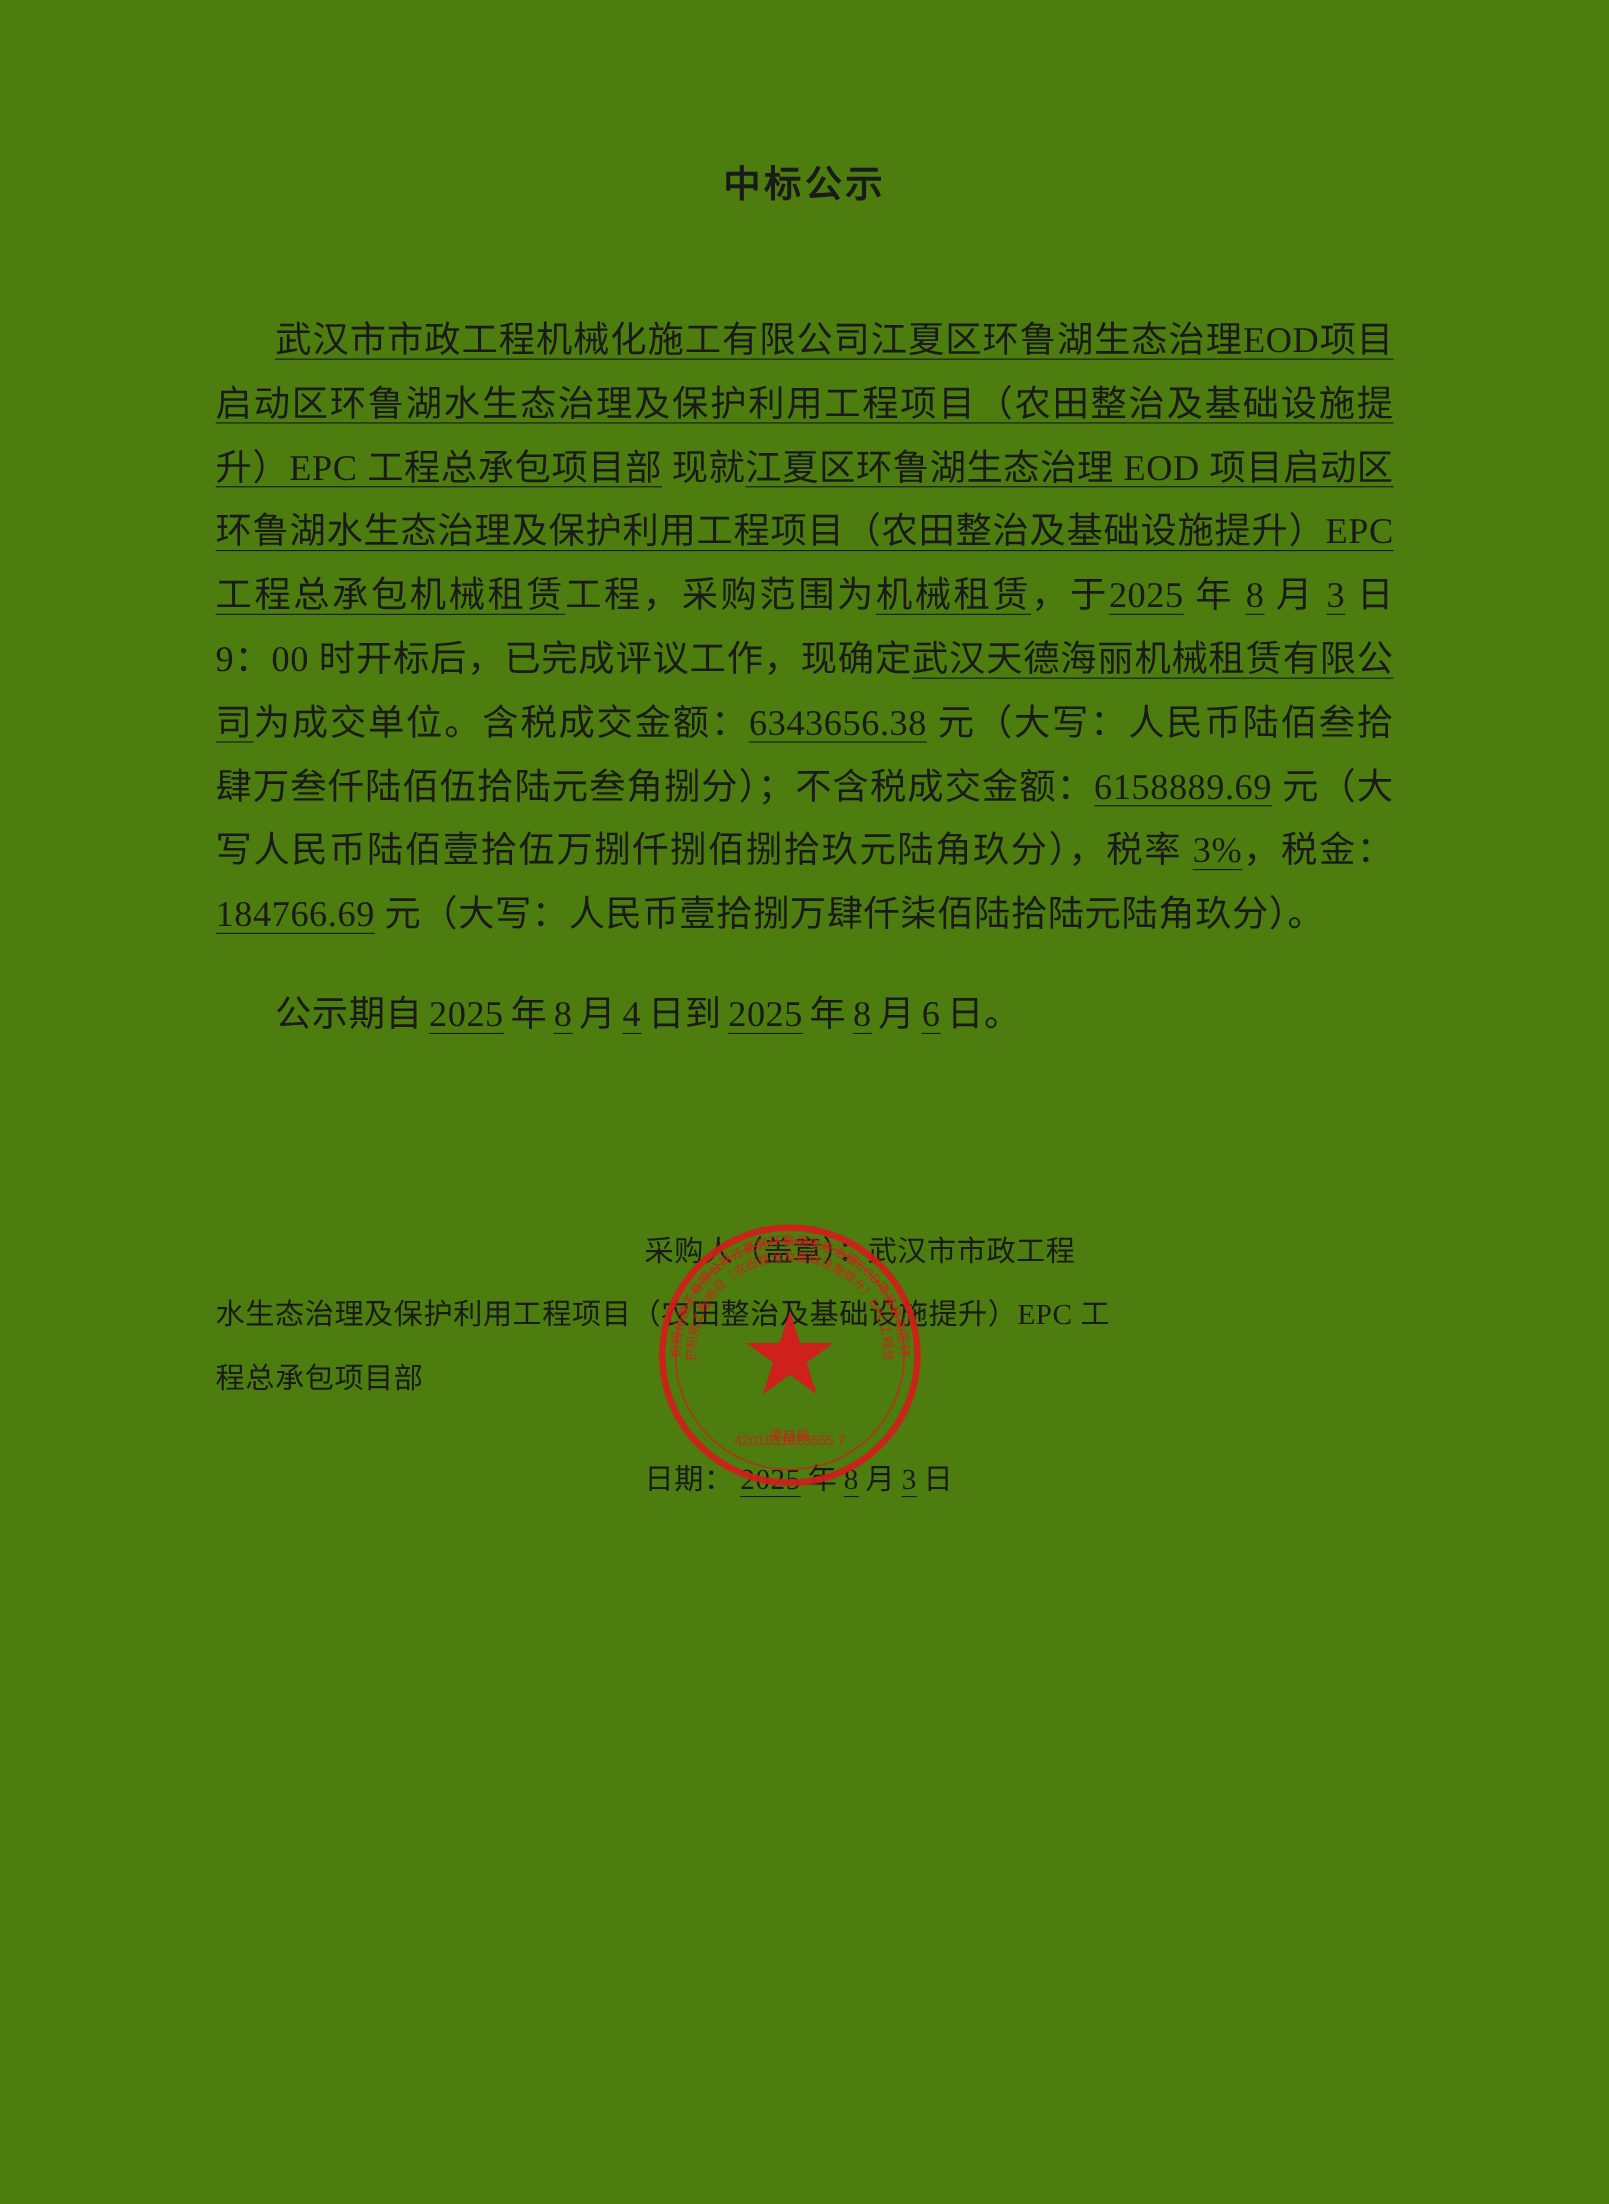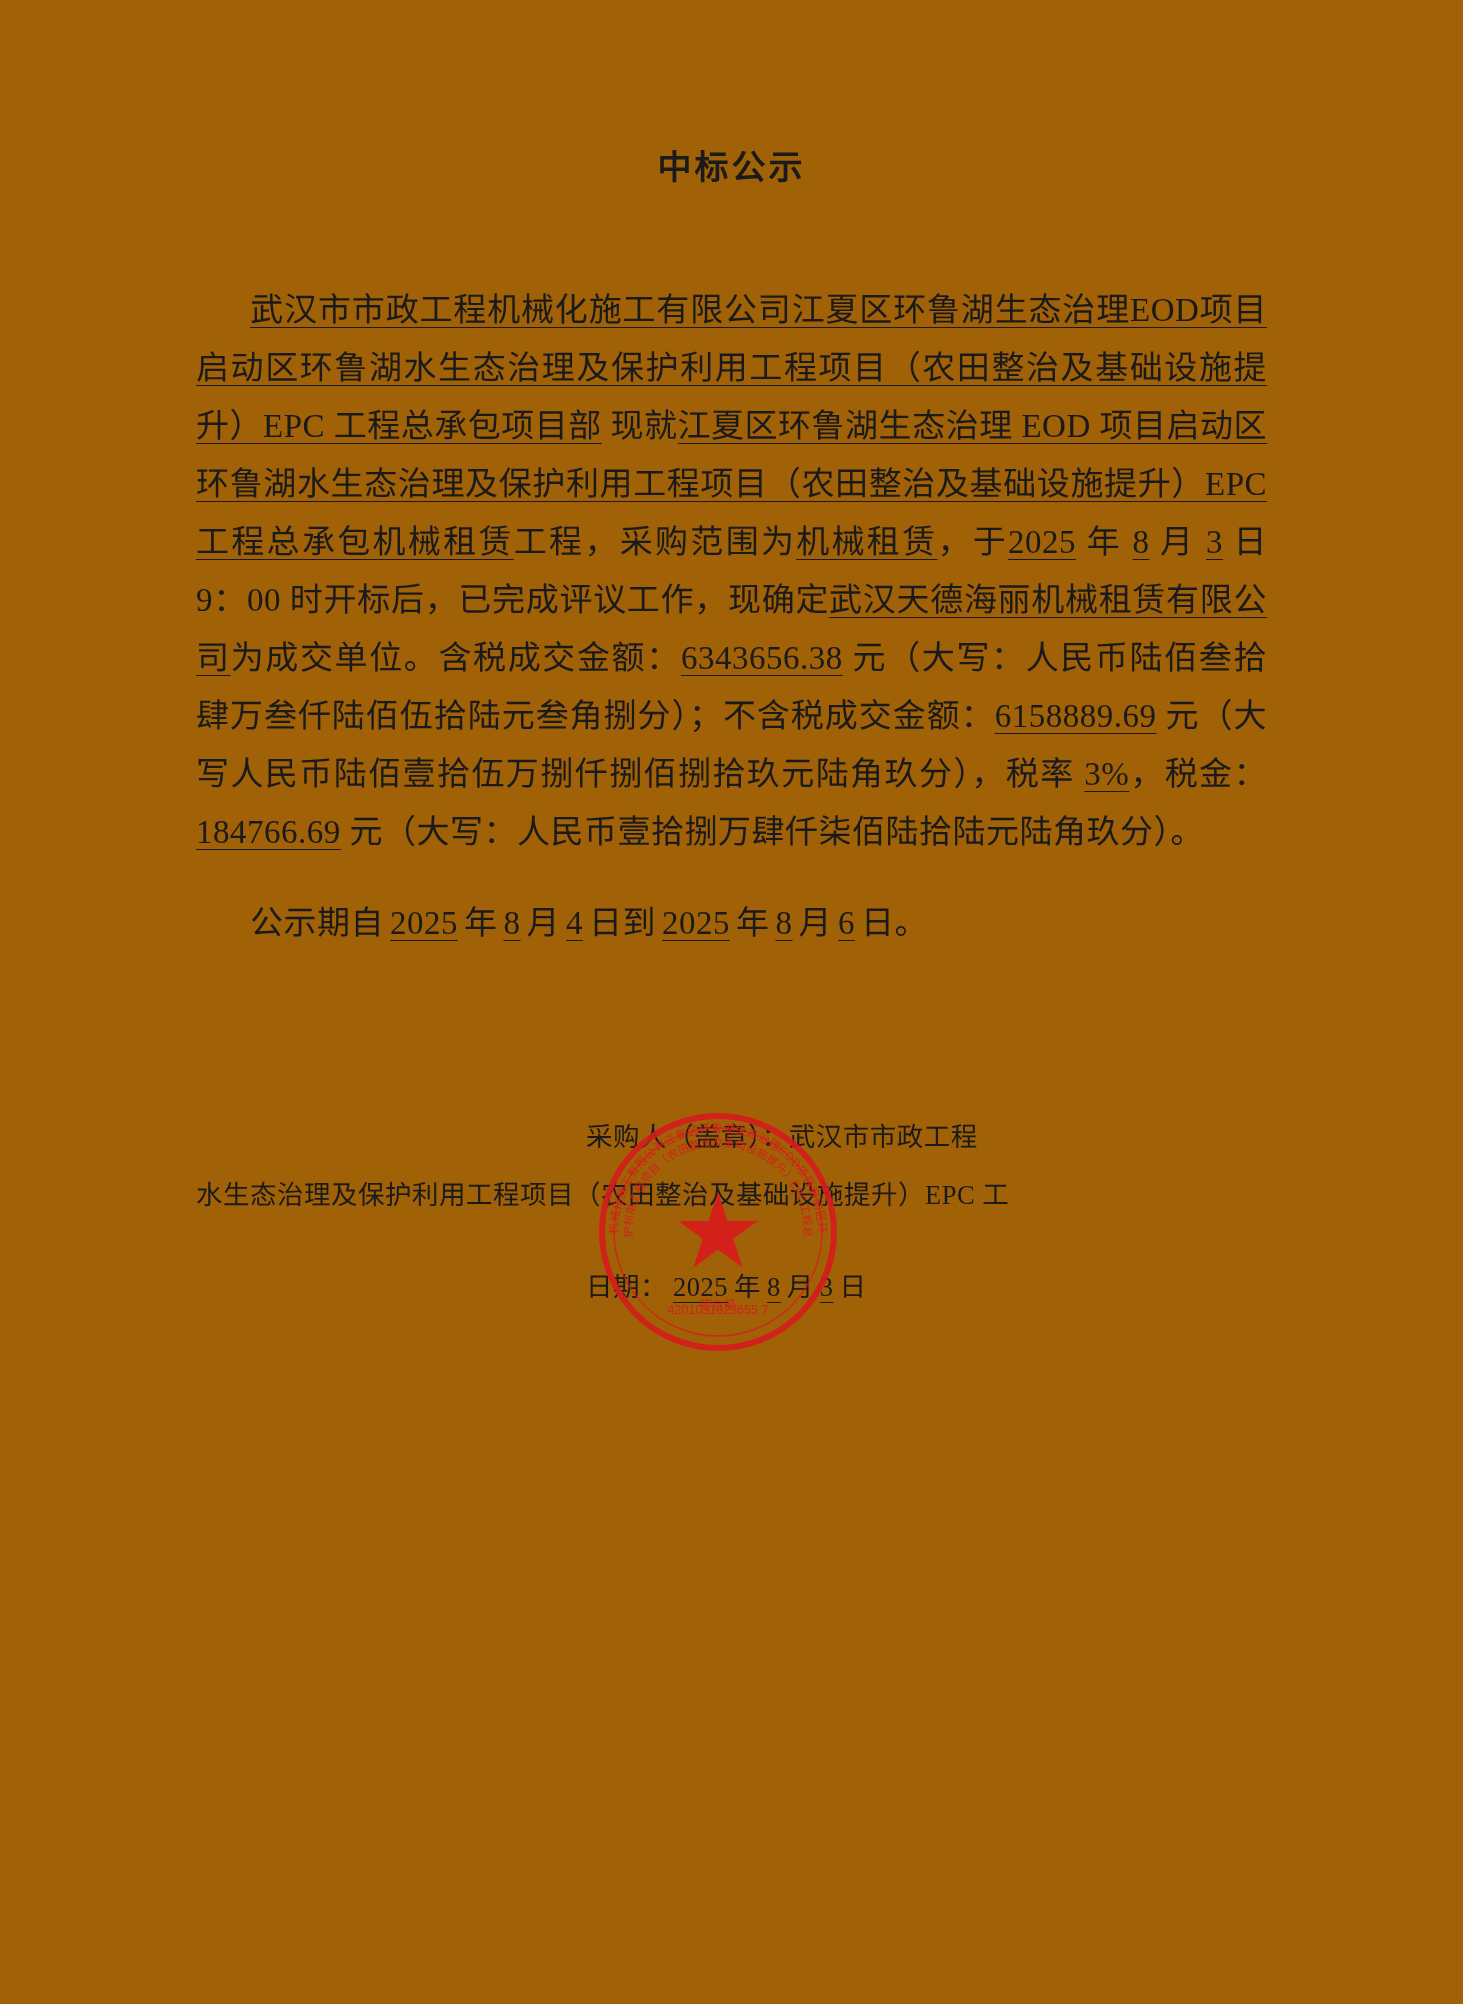--- a/index.html
+++ b/index.html
@@ -12,21 +12,21 @@
     width: 1463px;
     height: 2004px;
     position: relative;
     font-family: "Liberation Serif", "DejaVu Serif", serif;
     color: #1a1a1a;
     overflow: hidden;
   }
   .page {
     position: absolute;
     inset: 0;
-    background: #a16207;
+    background: #4d7c0f;
   }
   .doc-title {
     text-align: center;
     font-size: 34px;
     font-weight: 700;
     letter-spacing: 3px;
     margin-top: 140px;
     margin-bottom: 0;
     font-family: "Liberation Sans", "DejaVu Sans", sans-serif;
   }
@@ -117,20 +117,21 @@
 
     <p class="para para2">
       <span class="indent"></span><span>公示期自</span><span class="u-sp num">2025</span><span>年</span><span class="u-sp num">8</span><span>月</span><span class="u-sp num">4</span><span>日</span><span>到</span><span class="u-sp num">2025</span><span>年</span><span class="u-sp num">8</span><span>月</span><span class="u-sp num">6</span><span>日。</span>
     </p>
 
   </div>
 
   <div class="sign-block">
     <div class="sign-line1"><span>采购人（盖章）：</span><span>武汉市市政工程</span></div>
     <div class="sign-rest">水生态治理及保护利用工程项目（农田整治及基础设施提升）EPC 工</div>
+    <div class="sign-rest">程总承包项目部</div>
 
     <div class="date-line"><span>日期：</span><span class="u-sp num">2025</span><span>年</span><span class="u-sp num">8</span><span>月</span><span class="u-sp num">3</span><span>日</span></div>
   </div>
 
   <div class="seal">
     <svg width="248" height="248" viewBox="0 0 248 248" xmlns="http://www.w3.org/2000/svg">
       <defs>
         <path id="sealArcOuter" d="M 24,124 A 100,100 0 1 1 224,124"></path>
         <path id="sealArcInner" d="M 38,124 A 86,86 0 1 1 210,124"></path>
         <path id="sealArcBottom" d="M 46,124 A 78,78 0 0 0 202,124"></path>

